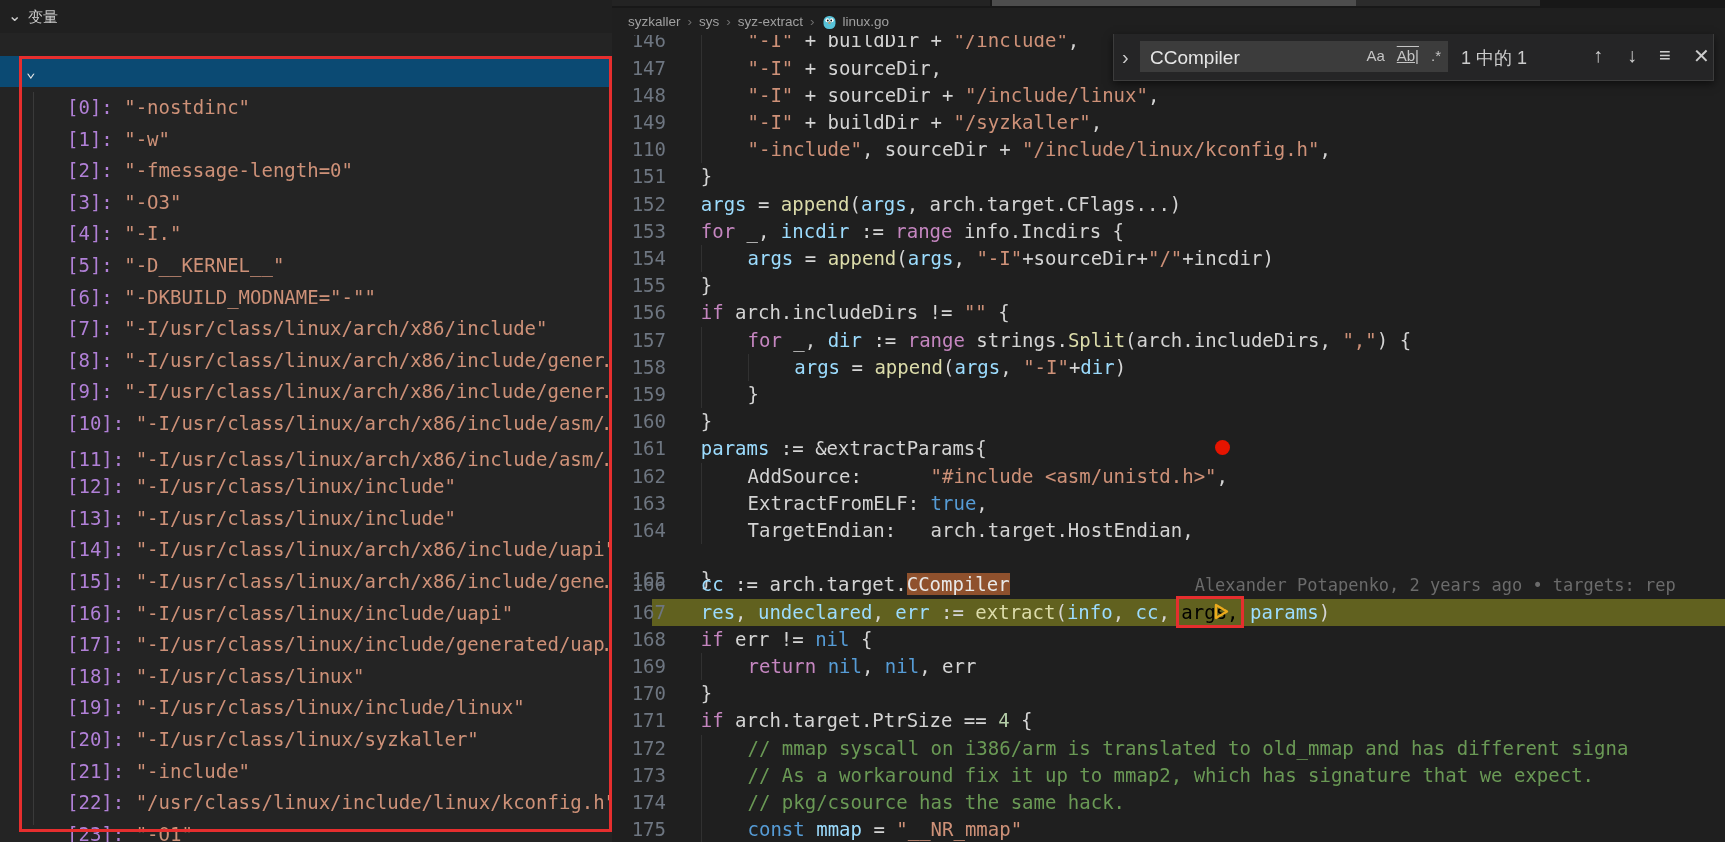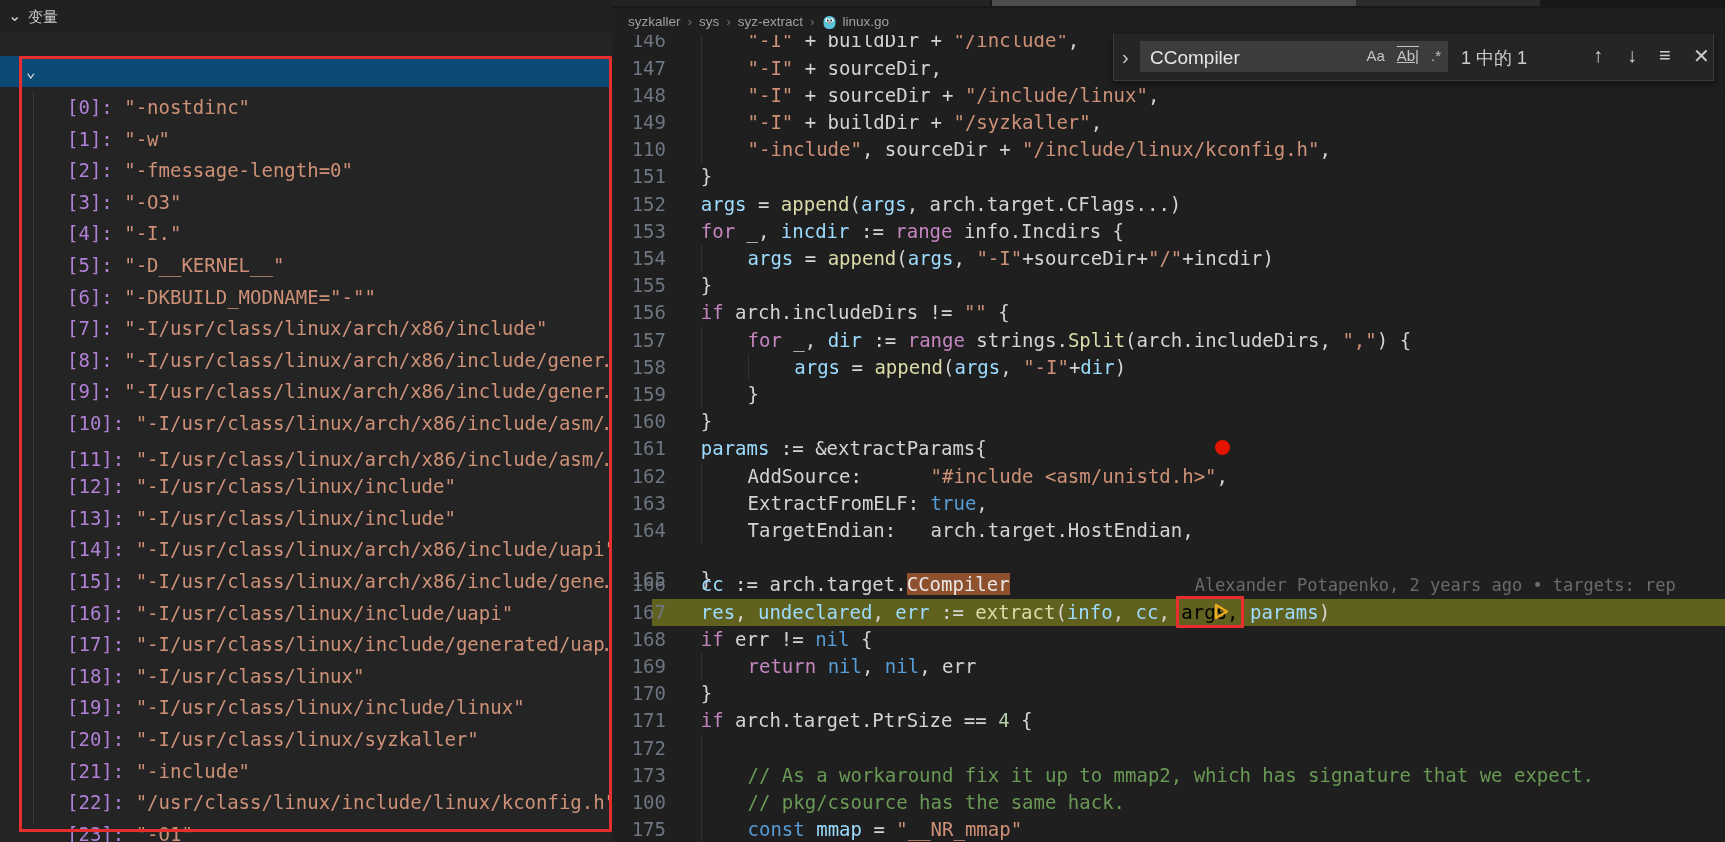--- a/index.html
+++ b/index.html
@@ -139,23 +139,23 @@
         <div class="cl" style="top: 462.6px;"><span class="ln">162</span><span class="ct">    <span class="ind">    </span><span class="t">AddSource:      </span><span class="s">"#include &lt;asm/unistd.h&gt;"</span><span class="t">,</span></span></div>
         <div class="cl" style="top: 489.8px;"><span class="ln">163</span><span class="ct">    <span class="ind">    </span><span class="t">ExtractFromELF: </span><span class="b">true</span><span class="t">,</span></span></div>
         <div class="cl" style="top: 517px;"><span class="ln">164</span><span class="ct">    <span class="ind">    </span><span class="t">TargetEndian:   arch.target.HostEndian,</span></span></div>
         <div class="cl" style="top: 566px;"><span class="ln">165</span><span class="ct">    <span class="t">}</span></span></div>
         <div class="cl" style="top: 571.4px;"><span class="ln">166</span><span class="ct">    <span class="v">cc</span><span class="t"> := arch.target.</span><span class="m">CCompiler</span><span class="g">Alexander Potapenko, 2 years ago • targets: rep</span></span></div>
         <div class="cl cur" style="top: 598.6px;"><span class="ln">167</span><span class="ct">    <span class="v">res</span><span class="t">, </span><span class="v">undeclared</span><span class="t">, </span><span class="v">err</span><span class="t"> := </span><span class="f">extract</span><span class="t">(</span><span class="v">info</span><span class="t">, </span><span class="v">cc</span><span class="t">, </span><span class="a">args,</span><span class="t"> </span><span class="v">params</span><span class="t">)</span></span></div>
         <div class="cl" style="top: 625.8px;"><span class="ln">168</span><span class="ct">    <span class="k">if</span><span class="t"> err != </span><span class="b">nil</span><span class="t"> {</span></span></div>
         <div class="cl" style="top: 653px;"><span class="ln">169</span><span class="ct">    <span class="ind">    </span><span class="k">return</span><span class="t"> </span><span class="b">nil</span><span class="t">, </span><span class="b">nil</span><span class="t">, err</span></span></div>
         <div class="cl" style="top: 680.2px;"><span class="ln">170</span><span class="ct">    <span class="t">}</span></span></div>
         <div class="cl" style="top: 707.4px;"><span class="ln">171</span><span class="ct">    <span class="k">if</span><span class="t"> arch.target.PtrSize == </span><span class="n">4</span><span class="t"> {</span></span></div>
-        <div class="cl" style="top: 734.6px;"><span class="ln">172</span><span class="ct">    <span class="ind">    </span></span></div>
+        <div class="cl" style="top: 734.6px;"><span class="ln">172</span><span class="ct">    <span class="ind">    </span><span class="c">// mmap syscall on i386/arm is translated to old_mmap and has different signa</span></span></div>
         <div class="cl" style="top: 761.8px; padding-left: 40px;"><span class="ln">173</span><span class="ct">    <span class="ind">    </span><span class="c">// As a workaround fix it up to mmap2, which has signature that we expect.</span></span></div>
-        <div class="cl" style="top: 789px;"><span class="ln">100</span><span class="ct">    <span class="ind">    </span><span class="c">// pkg/csource has the same hack.</span></span></div>
+        <div class="cl" style="top: 789px;"><span class="ln">174</span><span class="ct">    <span class="ind">    </span><span class="c">// pkg/csource has the same hack.</span></span></div>
         <div class="cl" style="top: 816.2px;"><span class="ln">175</span><span class="ct">    <span class="ind">    </span><span class="b">const</span><span class="t"> </span><span class="v">mmap</span><span class="t"> = </span><span class="s">"__NR_mmap"</span></span></div>
       </div>
 
     <div id="breadcrumbs">
       <span>syzkaller</span>
       <span class="sep">›</span>
       <span>sys</span>
       <span class="sep">›</span>
       <span>syz-extract</span>
       <span class="sep">›</span>

